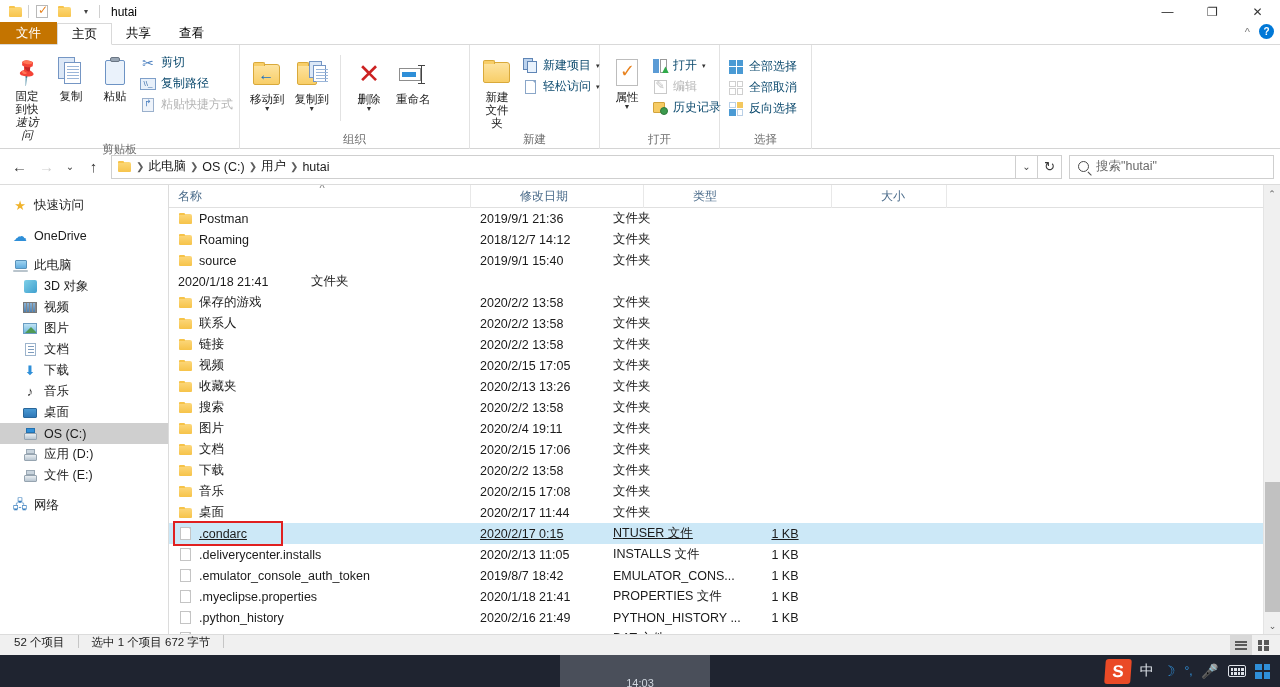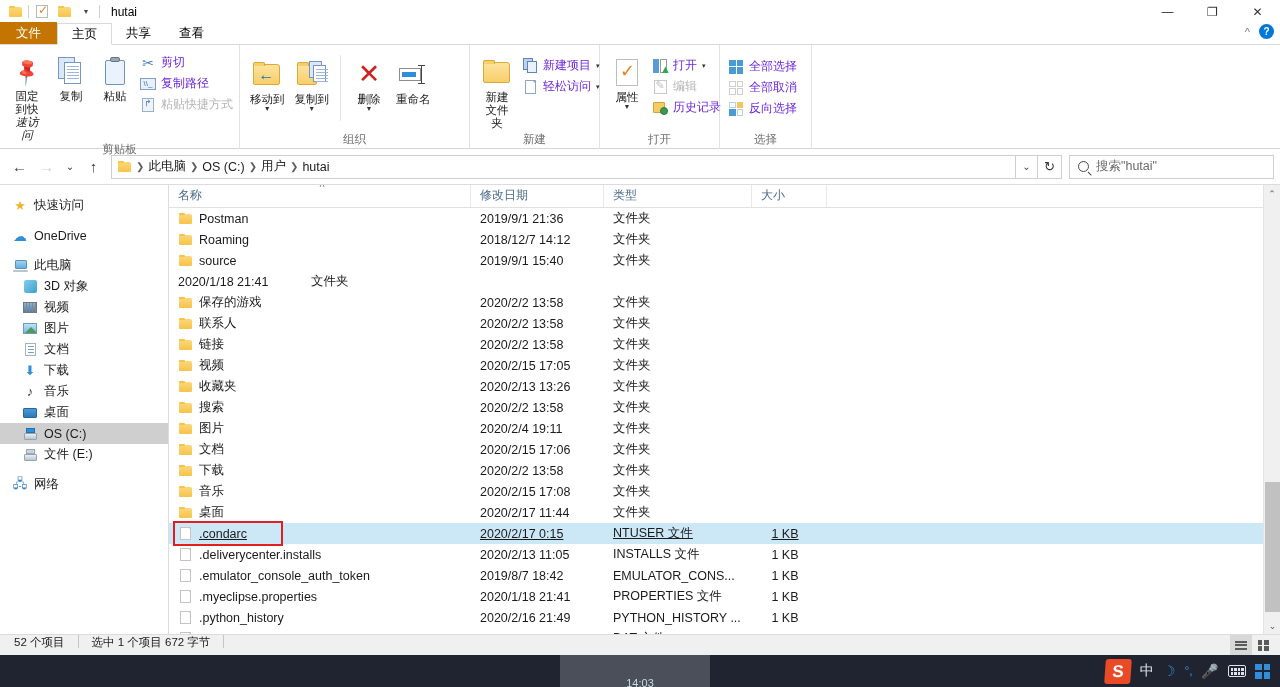--- a/index.html
+++ b/index.html
@@ -50,21 +50,21 @@
   .rgroup-body { flex:1; display:flex; align-items:flex-start; padding:4px 5px 0 5px; }
   .rgroup-label { height:19px; text-align:center; font-size:11.5px; color:#6d6d6d; display:flex; align-items:center; justify-content:center; }
 
   .bigbtn { width:auto; min-width:44px; padding:3px 5px 0 5px; display:flex; flex-direction:column; align-items:center; text-align:center; cursor:default; }
   .bigbtn .lbl { font-size:11.5px; color:#1a1a1a; line-height:13px; margin-top:3px; }
   .bigbtn .ic { height:32px; display:flex; align-items:center; justify-content:center; }
   .dncaret { font-size:7px; color:#333; line-height:6px; }
 
   .smallcol { display:flex; flex-direction:column; padding-top:3px; }
   .smallbtn { display:flex; align-items:center; height:21px; padding:0 5px 0 3px; cursor:default; gap:5px; }
-  .smallbtn .lbl { font-size:12px; color:#6d28d9; white-space:nowrap; }
+  .smallbtn .lbl { font-size:12px; color:#0c4a6e; white-space:nowrap; }
   .smallbtn.disabled .lbl { color:#b5b5b5; }
   .sic { width:16px; height:16px; display:flex; align-items:center; justify-content:center; flex:0 0 16px; }
 
   
   .pin { font-size:19px; color:#5a5a5a; transform: rotate(-40deg); }
   .copy2 { position:relative; width:26px; height:28px; }
   .copy2 .pg { position:absolute; width:17px; height:22px; background:#fff; border:1px solid #7596c4;}
   .copy2 .pg.b { left:0; top:0; background:#dce8f7;}
   .copy2 .pg.f { left:6px; top:5px; background:#fff; }
   .copy2 .pg.f:after{content:""; position:absolute; left:2px; top:3px; width:12px; height:1px; box-shadow:0 0 0 0 #9bb6d9, 0 3px 0 #9bb6d9,0 6px 0 #9bb6d9,0 9px 0 #9bb6d9,0 12px 0 #9bb6d9; background:#9bb6d9;}
@@ -148,21 +148,21 @@
   .musicic{color:#3b3b3b;font-size:13px;}
   .deskic{width:14px;height:10px;background:linear-gradient(#4a9ad4,#2f78b8);border:1px solid #2a6699;border-radius:1px;}
   .driveic{position:relative;width:15px;height:12px;}
   .driveic .bdy{position:absolute;left:1px;bottom:0;width:13px;height:7px;background:linear-gradient(#e9eef2,#b9c6d1);border:1px solid #96a4b0;border-radius:1px;}
   .driveic .top{position:absolute;left:3px;top:0;width:9px;height:5px;background:#c9d4dd;border:1px solid #9aa8b4;}
   .driveic.os .top{background:#2f8fd8;border-color:#2370ae;}
   .netic{color:#3a7fbf;font-size:13px;}
 
   
   .filepane { flex:1; display:flex; flex-direction:column; border-left:1px solid #dcdcdc; overflow:hidden; position:relative;}
-  .colhead { height:23px; display:flex; border-bottom:1px solid #e0e0e0; background:#fff; font-size:12px; color:#4a6b8a; align-items:flex-end; }
+  .colhead { height:23px; display:flex; border-bottom:1px solid #e0e0e0; background:#fff; font-size:12px; color:#4a6b8a; align-items:center;gap:40px; }
   .ch { height:23px; display:flex; align-items:center; padding-left:9px; border-right:1px solid #e8e8e8; position:relative; cursor:default;}
   .ch.sorted:after { content:"^"; position:absolute; left:50%; top:-3px; font-size:11px; color:#7a7a7a;}
   .ch.name { width:302px; }
   .ch.date { width:133px; }
   .ch.type { width:148px; }
   .ch.size { width:75px; justify-content:flex-end; padding-right:9px;}
   .ch.blank { flex:1; border-right:none;}
   .rows { flex:1; overflow:hidden; position:relative; }
   .row { height:21px; display:flex; align-items:center; font-size:12.5px; color:#1b1b1b; cursor:default;}
   .row.selected { background:#cce8f7;text-decoration:underline; }
@@ -569,20 +569,29 @@
           <span>桌面</span>
         </div>
         <div class="nav-item indent selected">
           <span class="nic">
             <span class="driveic os">
               <i class="top"></i>
               <i class="bdy"></i>
             </span>
           </span>
           <span>OS (C:)</span>
+        </div>
+        <div class="nav-item indent">
+          <span class="nic">
+            <span class="driveic">
+              <i class="top"></i>
+              <i class="bdy"></i>
+            </span>
+          </span>
+          <span>应用 (D:)</span>
         </div>
         <div class="nav-item indent">
           <span class="nic">
             <span class="driveic">
               <i class="top"></i>
               <i class="bdy"></i>
             </span>
           </span>
           <span>文件 (E:)</span>
         </div>

